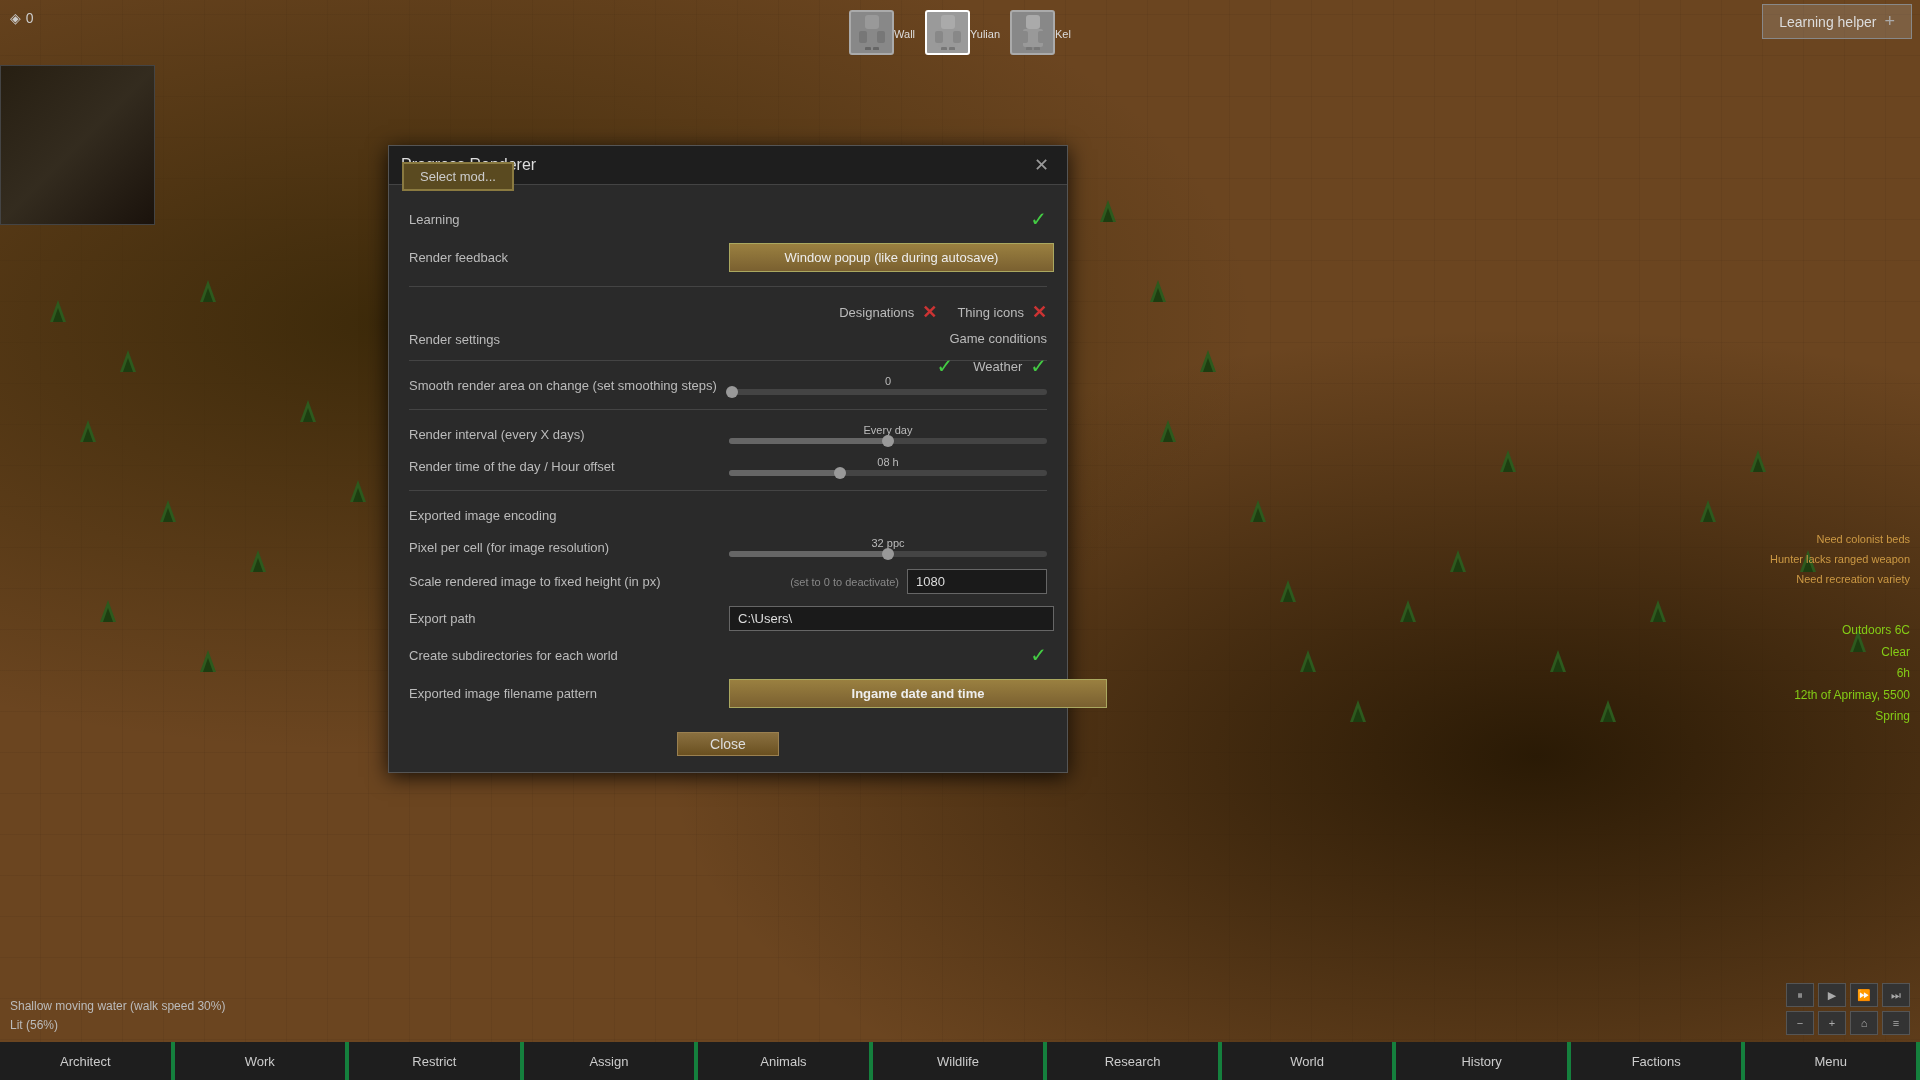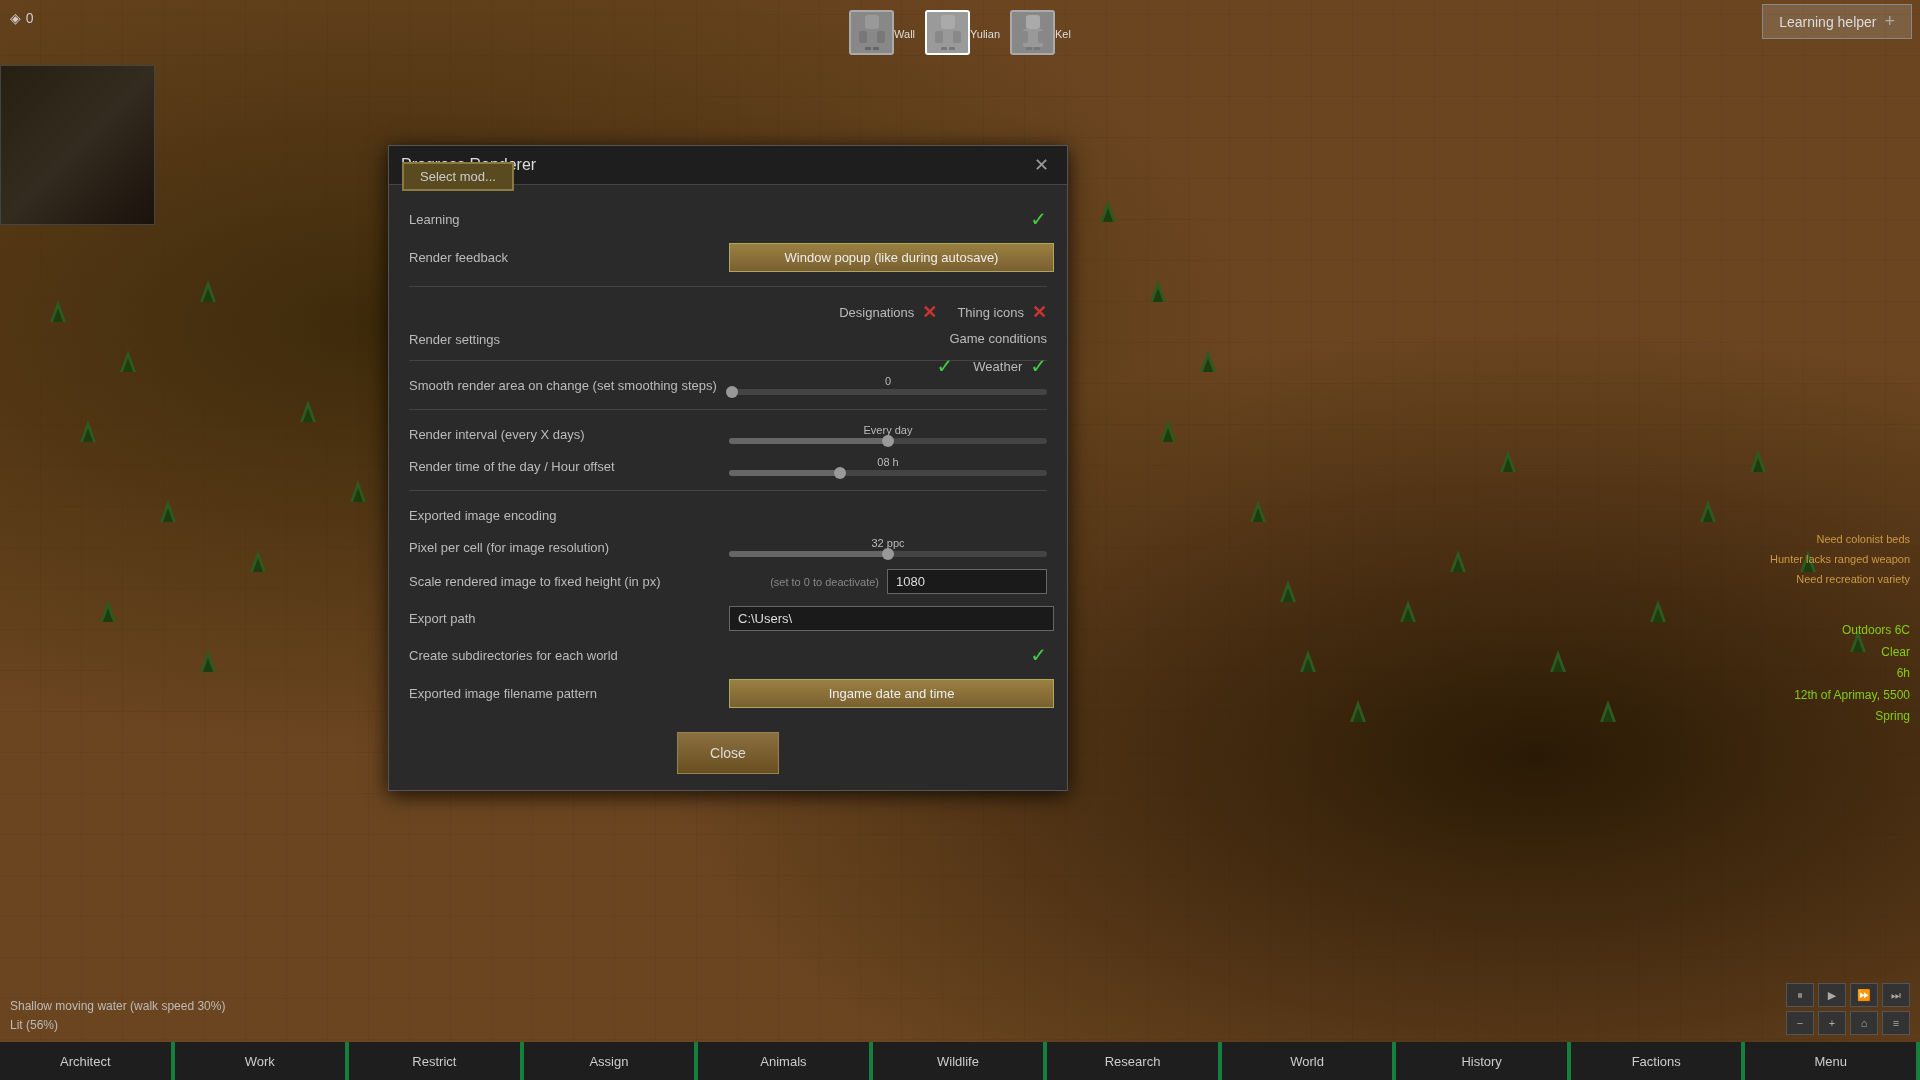--- a/index.html
+++ b/index.html
@@ -305,21 +305,21 @@
       padding: 4px 8px;
       font-size: 13px;
       outline: none;
     }
 
     
     #close-btn {
       background: linear-gradient(180deg, #8a7040 0%, #6a5020 100%);
       border: 1px solid #9a8050;
       color: #ddd;
-      padding: 12px 32px;
+      padding: 3px 32px;
       font-size: 14px;
       cursor: pointer;
       margin-top: 10px;
     }
 
     
     #game-controls {
       position: absolute;
       bottom: 45px;
       right: 10px;
@@ -598,42 +598,42 @@
             <div class="slider-thumb" style="left:50%;"></div>
           </div>
         </div>
       </div>
     </div>
 
     <div class="dialog-row">
       <span class="dialog-row-label">Scale rendered image to fixed height (in px)</span>
       <div class="dialog-row-value" style="gap:8px;">
         <span style="color:#888;font-size:11px;">(set to 0 to deactivate)</span>
-        <input class="text-input" type="text" style="width: 160px;" value="1080">
+        <input class="text-input" type="text" style="width: 140px;" value="1080">
       </div>
     </div>
 
     <div class="dialog-row">
       <span class="dialog-row-label">Export path</span>
       <div class="dialog-row-value">
         <input class="text-input" type="text" style="width: 325px;" value="C:\Users\">
       </div>
     </div>
 
     <div class="dialog-row">
       <span class="dialog-row-label">Create subdirectories for each world</span>
       <div class="dialog-row-value">
         <span class="check-green">✓</span>
       </div>
     </div>
 
     <div class="dialog-row">
       <span class="dialog-row-label">Exported image filename pattern</span>
       <div class="dialog-row-value">
-        <button class="gold-button" style="width:325px;">Ingame date and time</button>
+        <button class="gold-button" style="width:378px;font-weight:bold;">Ingame date and time</button>
       </div>
     </div>
 
     <div style="display:flex;justify-content:center;padding-top:8px;">
       <button id="close-btn">Close</button>
     </div>
   </div>
 </div>
 
 <div id="status-bar">

